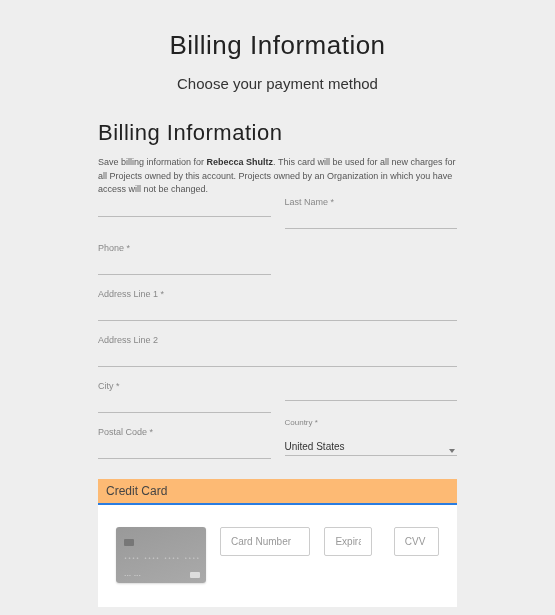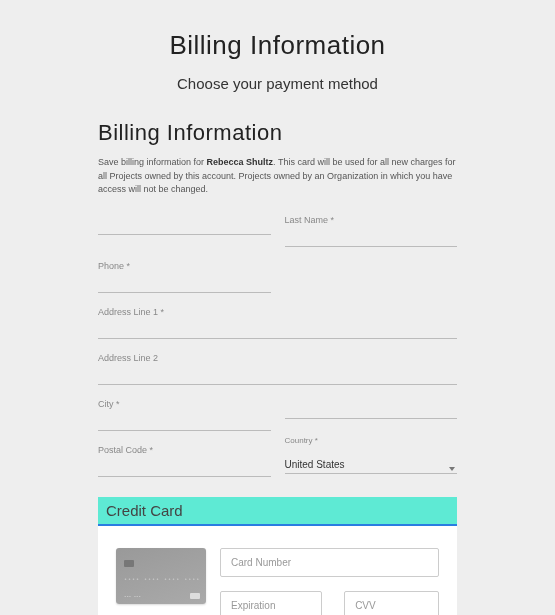--- a/index.html
+++ b/index.html
@@ -36,21 +36,20 @@
       font-size: 22px;
       font-weight: 400;
       color: #222;
       letter-spacing: 0.5px;
       margin-bottom: 10px;
     }
     .description {
       font-size: 9px;
       color: #555;
       line-height: 1.5;
-      margin-bottom: 18px;
     }
     .description .bold {
       font-weight: 600;
       color: #333;
     }
     .form-row {
       display: flex;
       gap: 14px;
       margin-bottom: 0;
     }
@@ -93,24 +92,24 @@
       height: 0;
       border-left: 3px solid transparent;
       border-right: 3px solid transparent;
       border-top: 4px solid #777;
       pointer-events: none;
     }
     .credit-card-section {
       margin-top: 6px;
     }
     .cc-header {
-      background: #5eead4;
+      background: #fdba74;
       border-bottom: 2px solid #2a7de1;
       padding: 5px 8px;
-      font-size: 15px;
+      font-size: 12px;
       color: #444;
     }
     .cc-body {
       background: #fff;
       padding: 22px 18px 24px 18px;
       display: flex;
       gap: 14px;
       align-items: flex-start;
     }
     .cc-image {
@@ -155,21 +154,21 @@
       bottom: 5px;
       right: 6px;
       width: 10px;
       height: 6px;
       background: #ddd;
       border-radius: 1px;
     }
     .cc-fields {
       flex: 1;
       display: flex;
-      flex-direction: column;
+      flex-direction: row;
       gap: 14px;
     }
     .cc-row {
       display: flex;
       gap: 22px;
     }
     .cc-input {
       border: 1px solid #ccc;
       border-radius: 2px;
       padding: 8px 10px;

